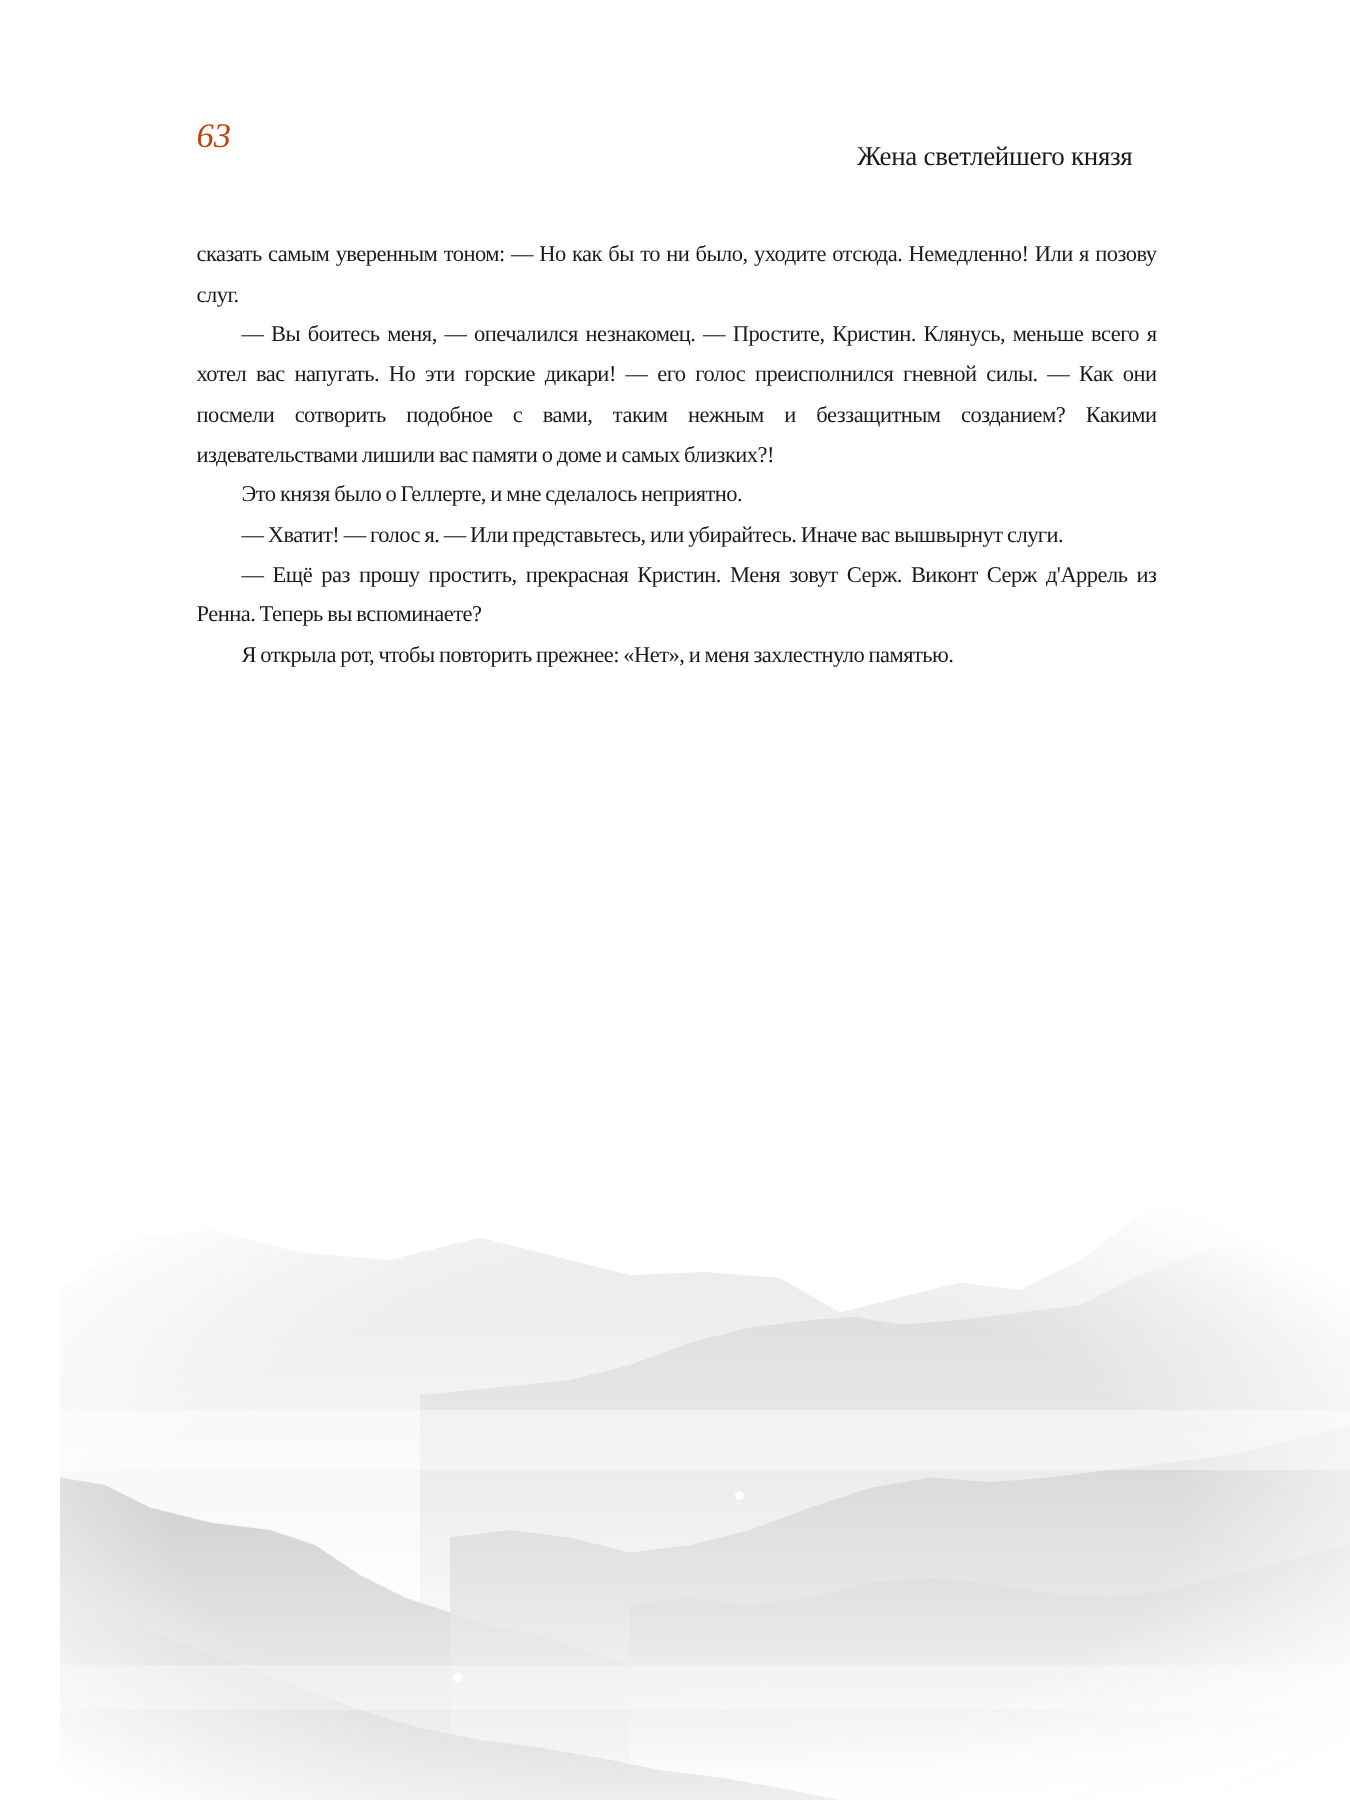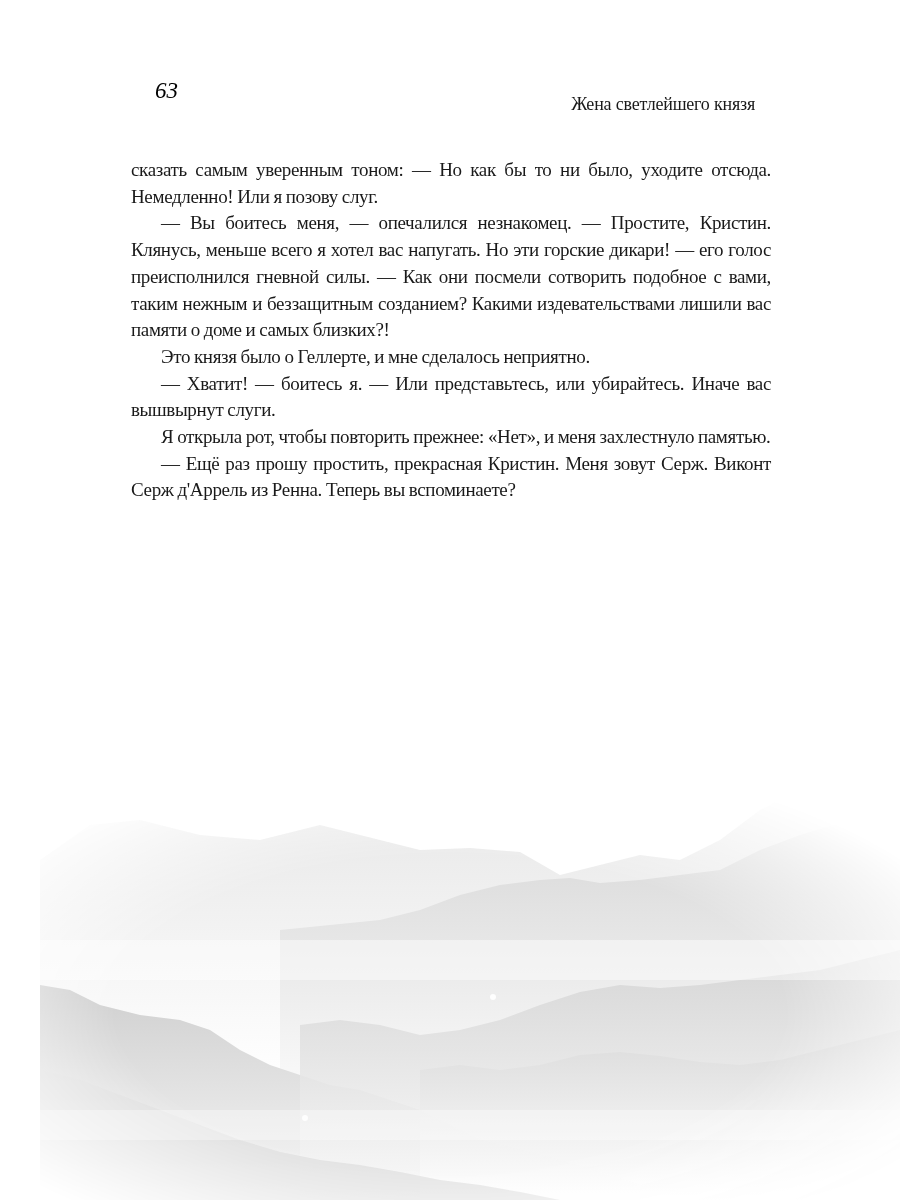--- a/index.html
+++ b/index.html
@@ -21,37 +21,36 @@
       left: 131px;
       width: 624px;
       height: 30px;
     }
     .page-number {
       position: absolute;
       left: 0;
       top: 0;
       font-style: italic;
       font-size: 23px;
-      color: #000000;
-      margin-left: 24px;
+      color: #c2410c;
     }
     .running-title {
       position: absolute;
       right: 0;
       top: 16px;
       font-size: 18px;
       color: #1a1a1a;
       letter-spacing: -0.2px;
     }
     .text-body {
       position: absolute;
       top: 157px;
       left: 131px;
       width: 640px;
-      font-size: 19px;
+      font-size: 15px;
       line-height: 26.7px;
       text-align: justify;
       letter-spacing: -0.35px;
       word-spacing: -0.5px;
     }
     .para {
       margin: 0;
       text-indent: 0;
     }
     .para.indent {
@@ -70,23 +69,23 @@
 
 <div class="page-header">
   <span class="page-number">63</span>
   <span class="running-title">Жена светлейшего князя</span>
 </div>
 
 <div class="text-body">
   <p class="para">сказать самым уверенным тоном: — Но как бы то ни было, уходите отсюда. Немедленно! Или я позову слуг.</p>
   <p class="para indent">— Вы боитесь меня, — опечалился незнакомец. — Простите, Кристин. Клянусь, меньше всего я хотел вас напугать. Но эти горские дикари! — его голос преисполнился гневной силы. — Как они посмели сотворить подобное с вами, таким нежным и беззащитным созданием? Какими издевательствами лишили вас памяти о доме и самых близких?!</p>
   <p class="para indent">Это князя было о Геллерте, и мне сделалось неприятно.</p>
-  <p class="para indent">— Хватит! — боитесь я. — Или представьтесь, или убирайтесь. Иначе вас вышвырнут слуги.</p>
+  <p class="para indent">— Хватит! — голос я. — Или представьтесь, или убирайтесь. Иначе вас вышвырнут слуги.</p>
+  <p class="para indent">— Ещё раз прошу простить, прекрасная Кристин. Меня зовут Серж. Виконт Серж д'Аррель из Ренна. Теперь вы вспоминаете?</p>
   <p class="para indent">Я открыла рот, чтобы повторить прежнее: «Нет», и меня захлестнуло памятью.</p>
-  <p class="para indent">— Ещё раз прошу простить, прекрасная Кристин. Меня зовут Серж. Виконт Серж д'Аррель из Ренна. Теперь вы вспоминаете?</p>
 </div>
 
 <div class="illustration">
   <svg width="900" height="420" viewBox="0 0 900 420" xmlns="http://www.w3.org/2000/svg">
     <defs>
       <radialGradient id="fadeMask" cx="50%" cy="55%" r="62%">
         <stop offset="60%" stop-color="#fff" stop-opacity="1"></stop>
         <stop offset="100%" stop-color="#fff" stop-opacity="0"></stop>
       </radialGradient>
       <mask id="edgeMask">

